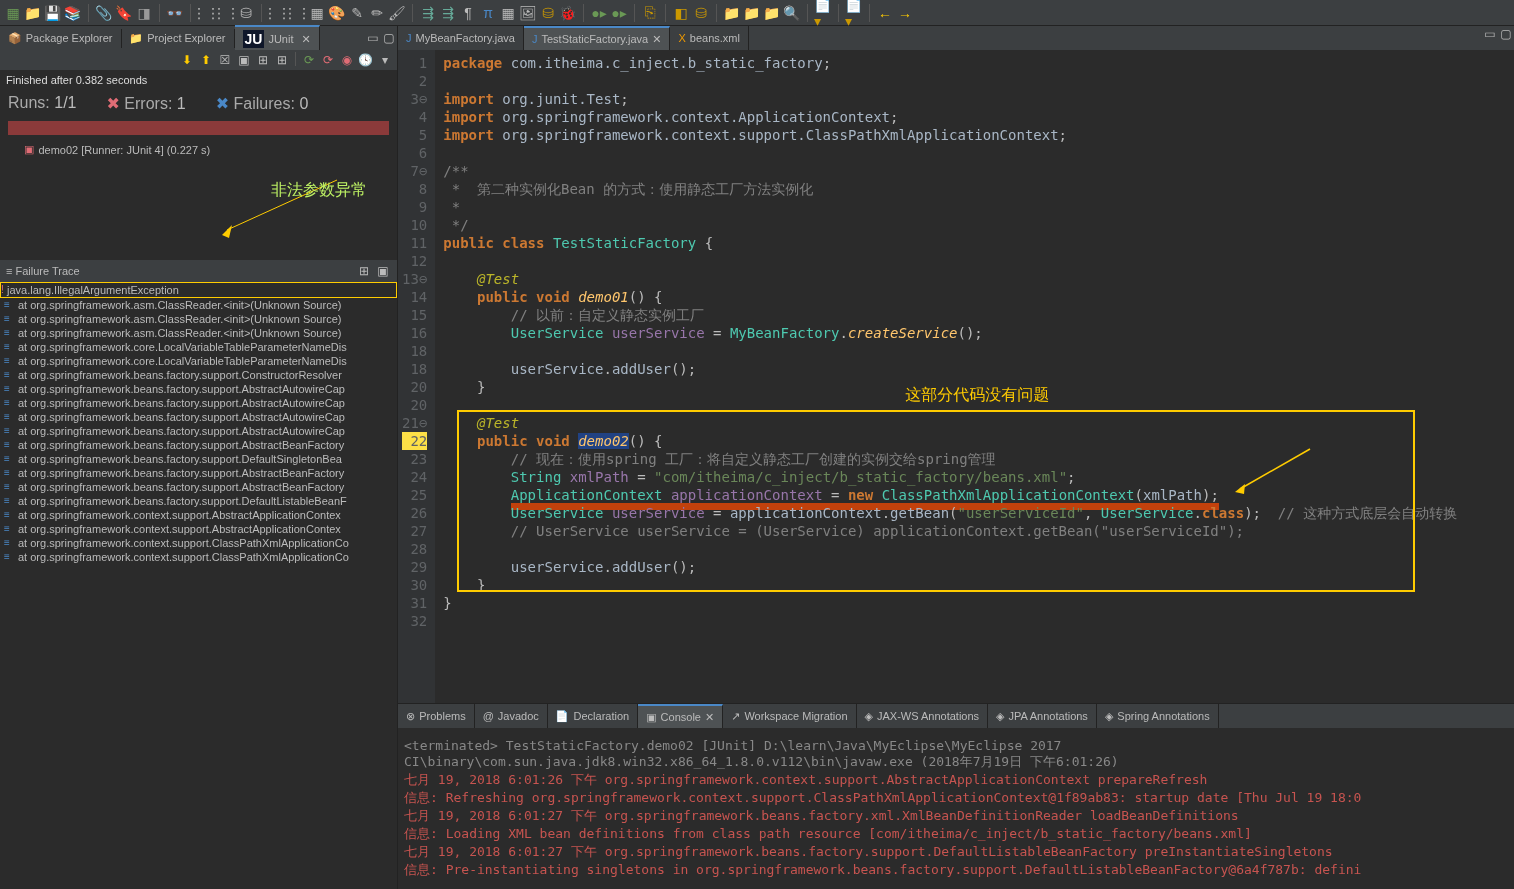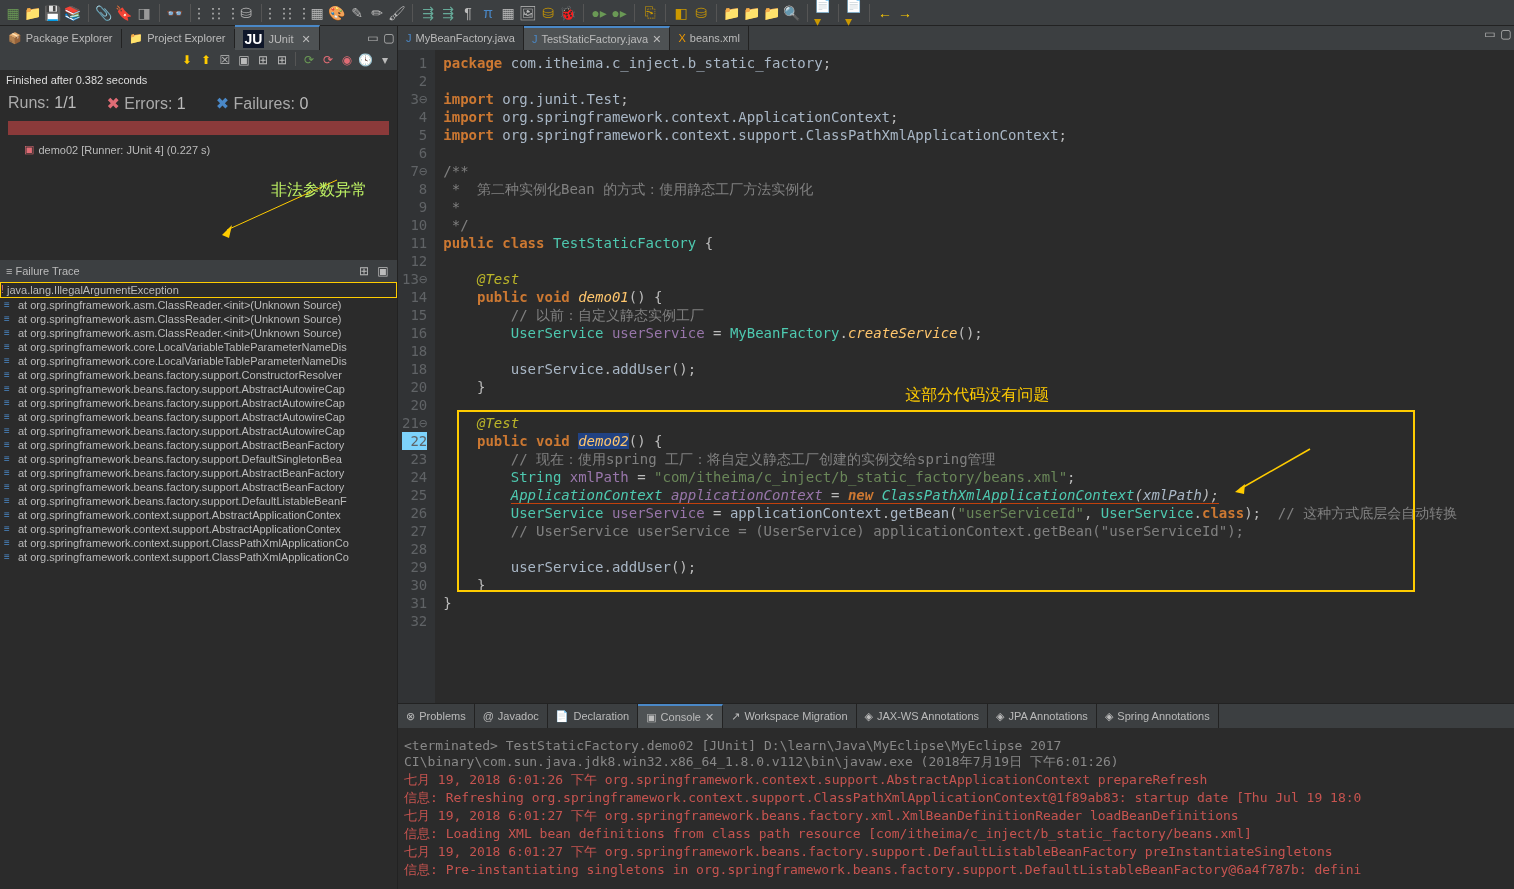--- a/index.html
+++ b/index.html
@@ -37,21 +37,21 @@
 .kw { color:#cc7832; font-weight:bold; }
 .str { color:#6a8759; }
 .cmt { color:#808080; }
 .type { color:#4ec9b0; }
 .ann { color:#bbb529; font-style:italic; }
 .method { color:#ffc66d; font-style:italic; }
 .var { color:#9876aa; }
 .def { color:#a9b7c6;margin-top:39px; }
 .highlight-box { border:2px solid #ffcc00; position:absolute; pointer-events:none; }
 .sel { background:#214283; }
-.underline { border-bottom:1px solid #c2410c;font-style:italic; }
+.underline { border-bottom:7px solid #c2410c; }
 .bottom { background:#2b2b2b; border-top:1px solid #222; }
 .console-tabs { display:flex; background:#3c3f41; height:24px; font-size:11px; }
 .console-body { padding:10px 6px; font-family:Consolas,monospace; font-size:13px; }
 .console-body .term { color:#888; }
 .console-body .red { color:#c75450; }
 .code-annotation { position:absolute; color:#ffcc00; font-size:16px; font-family:"Microsoft YaHei",sans-serif; }
 .arrow { position:absolute; }
 </style>
 </head>
 <body>
@@ -227,21 +227,21 @@
           <div>12</div>
           <div>13⊖</div>
           <div>14</div>
           <div>15</div>
           <div>16</div>
           <div>18</div>
           <div>18</div>
           <div>20</div>
           <div>20</div>
           <div>21⊖</div>
-          <div style="background:#7dd3fc">22</div>
+          <div style="background:#fde047">22</div>
           <div>23</div>
           <div>24</div>
           <div>25</div>
           <div>26</div>
           <div>27</div>
           <div>28</div>
           <div>29</div>
           <div>30</div>
           <div>31</div>
           <div>32</div>

